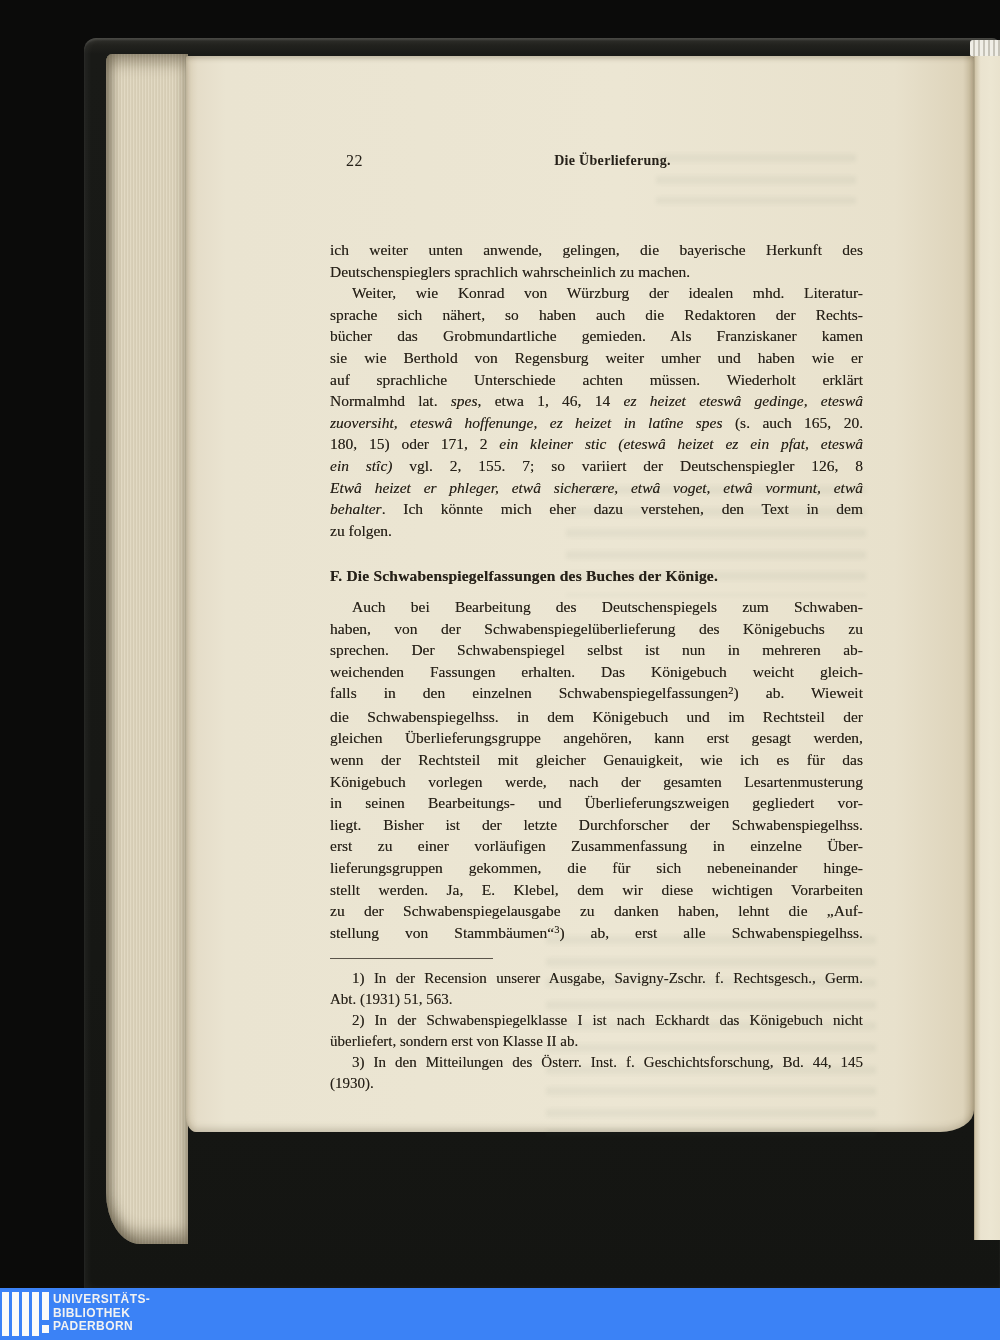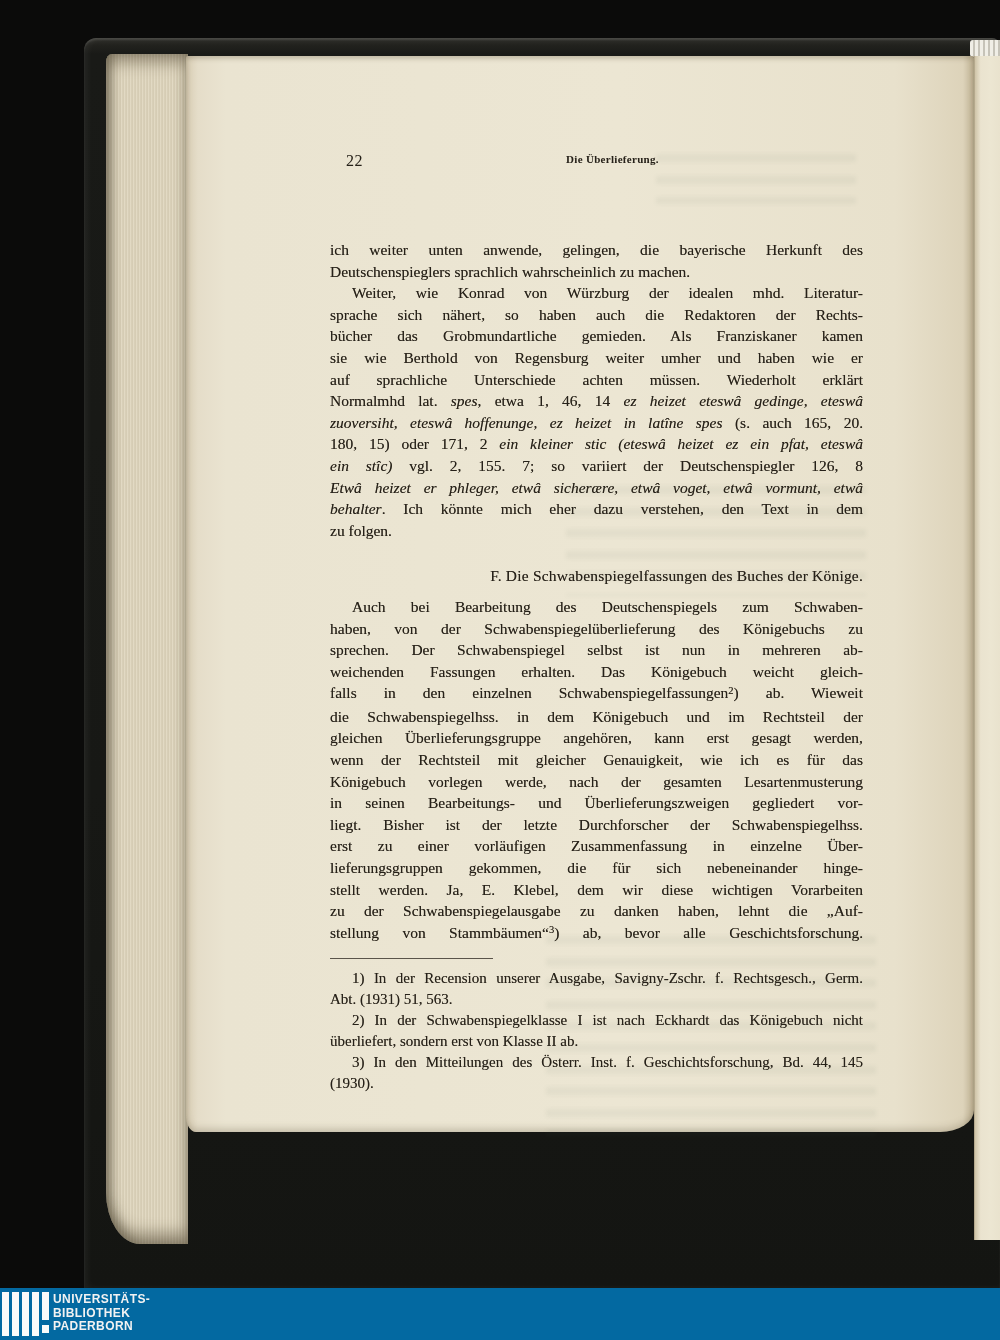--- a/index.html
+++ b/index.html
@@ -47,52 +47,52 @@
   .ghost.g1{left:470px;top:98px;width:200px;height:50px;}
   .ghost.g2{left:380px;top:430px;width:300px;height:110px;}
   .ghost.g3{left:360px;top:880px;width:330px;height:200px;}
   
   .page-content{position:absolute;left:0;top:0;width:100%;height:100%;color:#262119;}
   .pageno{
     position:absolute;left:160px;top:96px;font-size:16px;letter-spacing:.5px;
   }
   .running-header{
     position:absolute;left:160px;top:97px;width:533px;text-align:center;
-    font-size:11px;font-weight:bold;letter-spacing:.3px;
+    font-size:14px;font-weight:bold;letter-spacing:.3px;
   }
   .text-block{
     position:absolute;left:144px;top:135px;width:533px;
     font-size:15.5px;line-height:21.6px;
     text-shadow:0 0 .4px rgba(45,36,22,.55);
     margin-top:48px;
   }
   .para{margin:0;}
   .line{
     text-align:justify;text-align-last:justify;
     overflow:hidden;
   }
   .line.endline{text-align-last:left;}
   .line.indent{text-indent:22px;}
   .s-r{font-style:normal;}
   .s-i{font-style:italic;}
   .s-sup{font-size:68%;position:relative;top:-.45em;}
   .section-heading{
     margin:24px 0 9px 0;
-    text-align:right;font-weight:normal;font-size:15.5px;
+    text-align:left;font-weight:bold;font-size:15.5px;
     line-height:21.6px;letter-spacing:.2px;
   }
   .footnote-rule{
     width:163px;border:0;border-top:1px solid #5a544a;
     margin:13px 0 9px 0;height:0;
   }
   .footnotes{font-size:15px;line-height:21px;text-shadow:0 0 .3px rgba(45,36,22,.5);}
   
   .footer-band{
     position:absolute;left:0;top:1288px;width:1000px;height:52px;
-    background:#0369a1;
+    background:#3b82f6;
   }
   .ub-logo{position:absolute;left:2px;top:4px;width:46px;height:46px;}
   .ub-logo .bar{position:absolute;top:0;width:7px;height:44px;background:#fbfbfa;}
   .ub-logo .bar.b1{left:0;} .ub-logo .bar.b2{left:10px;} .ub-logo .bar.b3{left:20px;} .ub-logo .bar.b4{left:30px;}
   .ub-logo .bar.b5{left:40px;height:28px;}
   .ub-logo .dot{position:absolute;left:40px;top:33px;width:7px;height:8px;background:#fbfbfa;}
   .footer-text{
     position:absolute;left:53px;top:5px;
     font-family:"Liberation Sans", sans-serif;
     font-size:12px;line-height:13.5px;font-weight:bold;
@@ -148,21 +148,21 @@
             <div class="line"><span class="s-r">die Schwabenspiegelhss. in dem Königebuch und im Rechtsteil der</span></div>
             <div class="line"><span class="s-r">gleichen Überlieferungsgruppe angehören, kann erst gesagt werden,</span></div>
             <div class="line"><span class="s-r">wenn der Rechtsteil mit gleicher Genauigkeit, wie ich es für das</span></div>
             <div class="line"><span class="s-r">Königebuch vorlegen werde, nach der gesamten Lesartenmusterung</span></div>
             <div class="line"><span class="s-r">in seinen Bearbeitungs- und Überlieferungszweigen gegliedert vor-</span></div>
             <div class="line"><span class="s-r">liegt.  Bisher ist der letzte Durchforscher der Schwabenspiegelhss.</span></div>
             <div class="line"><span class="s-r">erst zu einer vorläufigen Zusammenfassung in einzelne Über-</span></div>
             <div class="line"><span class="s-r">lieferungsgruppen gekommen, die für sich nebeneinander hinge-</span></div>
             <div class="line"><span class="s-r">stellt werden.  Ja, E. Klebel, dem wir diese wichtigen Vorarbeiten</span></div>
             <div class="line"><span class="s-r">zu der Schwabenspiegelausgabe zu danken haben, lehnt die „Auf-</span></div>
-            <div class="line"><span class="s-r">stellung von Stammbäumen“</span><span class="s-sup">3</span><span class="s-r">) ab, bevor alle Geschichtsforschung.</span></div>
+            <div class="line"><span class="s-r">stellung von Stammbäumen“</span><span class="s-sup">3</span><span class="s-r">) ab, erst alle Schwabenspiegelhss.</span></div>
           </div>
         </div>
       <hr class="footnote-rule">
       <div class="footnotes">
           <div class="para">
             <div class="line indent"><span class="s-r">1) In der Recension unserer Ausgabe, Savigny-Zschr. f. Rechtsgesch., Germ.</span></div>
             <div class="line endline"><span class="s-r">Abt. (1931) 51, 563.</span></div>
           </div>
           <div class="para">
             <div class="line indent"><span class="s-r">2) In der Schwabenspiegelklasse I ist nach Eckhardt das Königebuch nicht</span></div>

